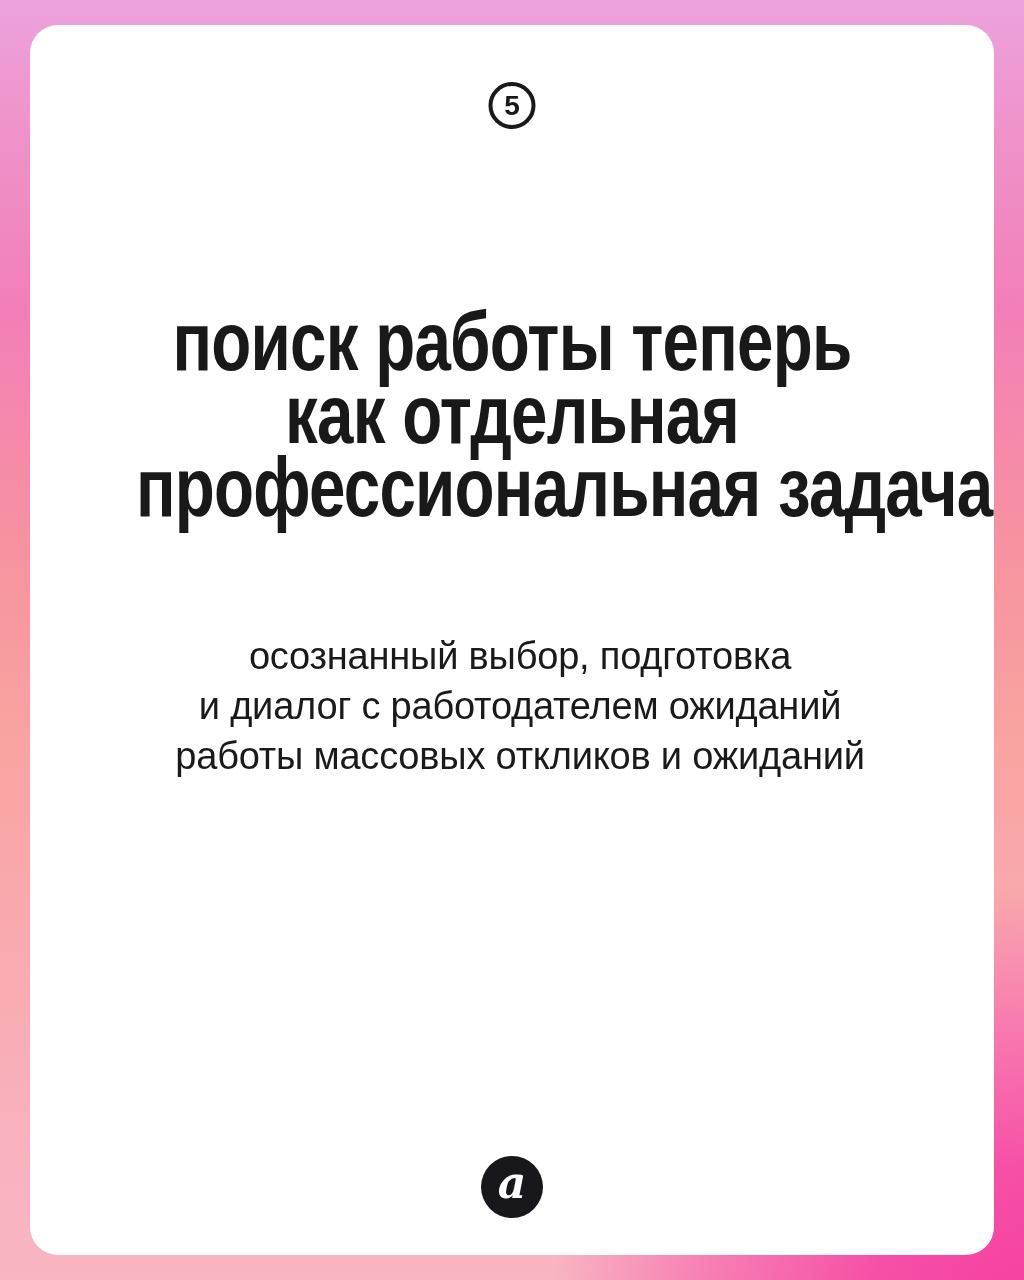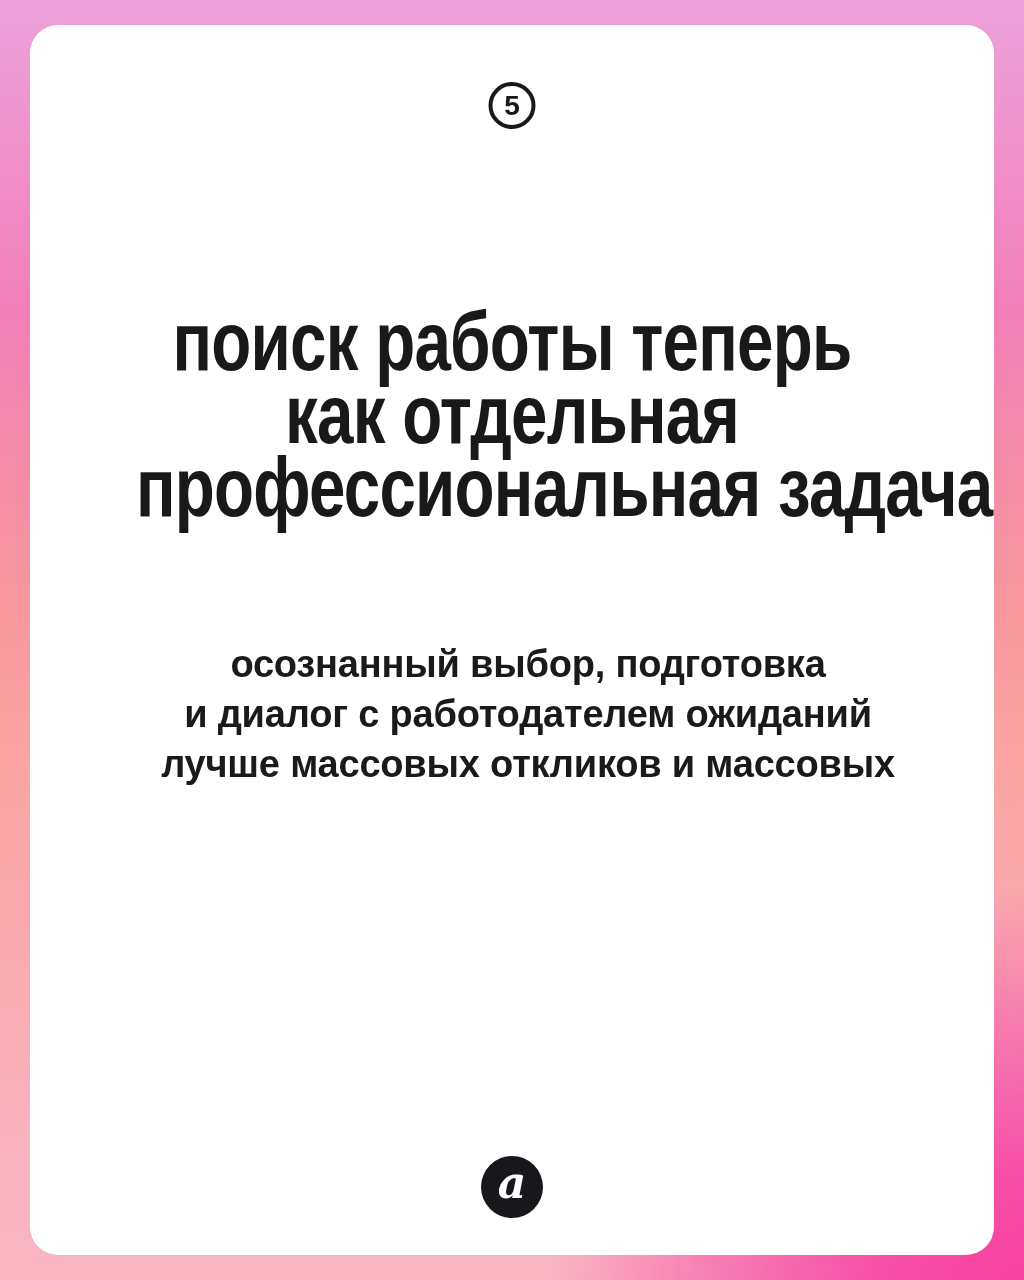--- a/index.html
+++ b/index.html
@@ -51,23 +51,23 @@
     color: #191919;
     transform: scaleX(0.78);
     transform-origin: 50% 50%;
     white-space: nowrap;
   }
   .heading .line { display: block; }
   .subtitle {
     position: absolute;
     top: 598px; left: 0;
     width: 100%;
-    margin: 16px;
+    margin: 8px;
     text-align: center;
-    font-weight: 700;
+    font-weight: 400;
     font-size: 38px;
     line-height: 50px;
     letter-spacing: -0.2px;
     color: #1a1a1a;
   }
   .subtitle .line { display: block; }
   .logo {
     position: absolute;
     left: 50%; bottom: 37px;
     transform: translateX(-50%);
@@ -98,21 +98,21 @@
 
     <h1 class="heading">
       <span class="line">поиск работы теперь</span>
       <span class="line">как отдельная</span>
       <span class="line">профессиональная задача</span>
     </h1>
 
     <p class="subtitle">
       <span class="line">осознанный выбор, подготовка</span>
       <span class="line">и диалог с работодателем ожиданий</span>
-      <span class="line">лучше массовых откликов и массовых</span>
+      <span class="line">работы массовых откликов и ожиданий</span>
     </p>
 
     <div class="logo">
       <span class="logo-letter">a</span>
     </div>
 
   </div>
 </div>
 
 </body></html>

